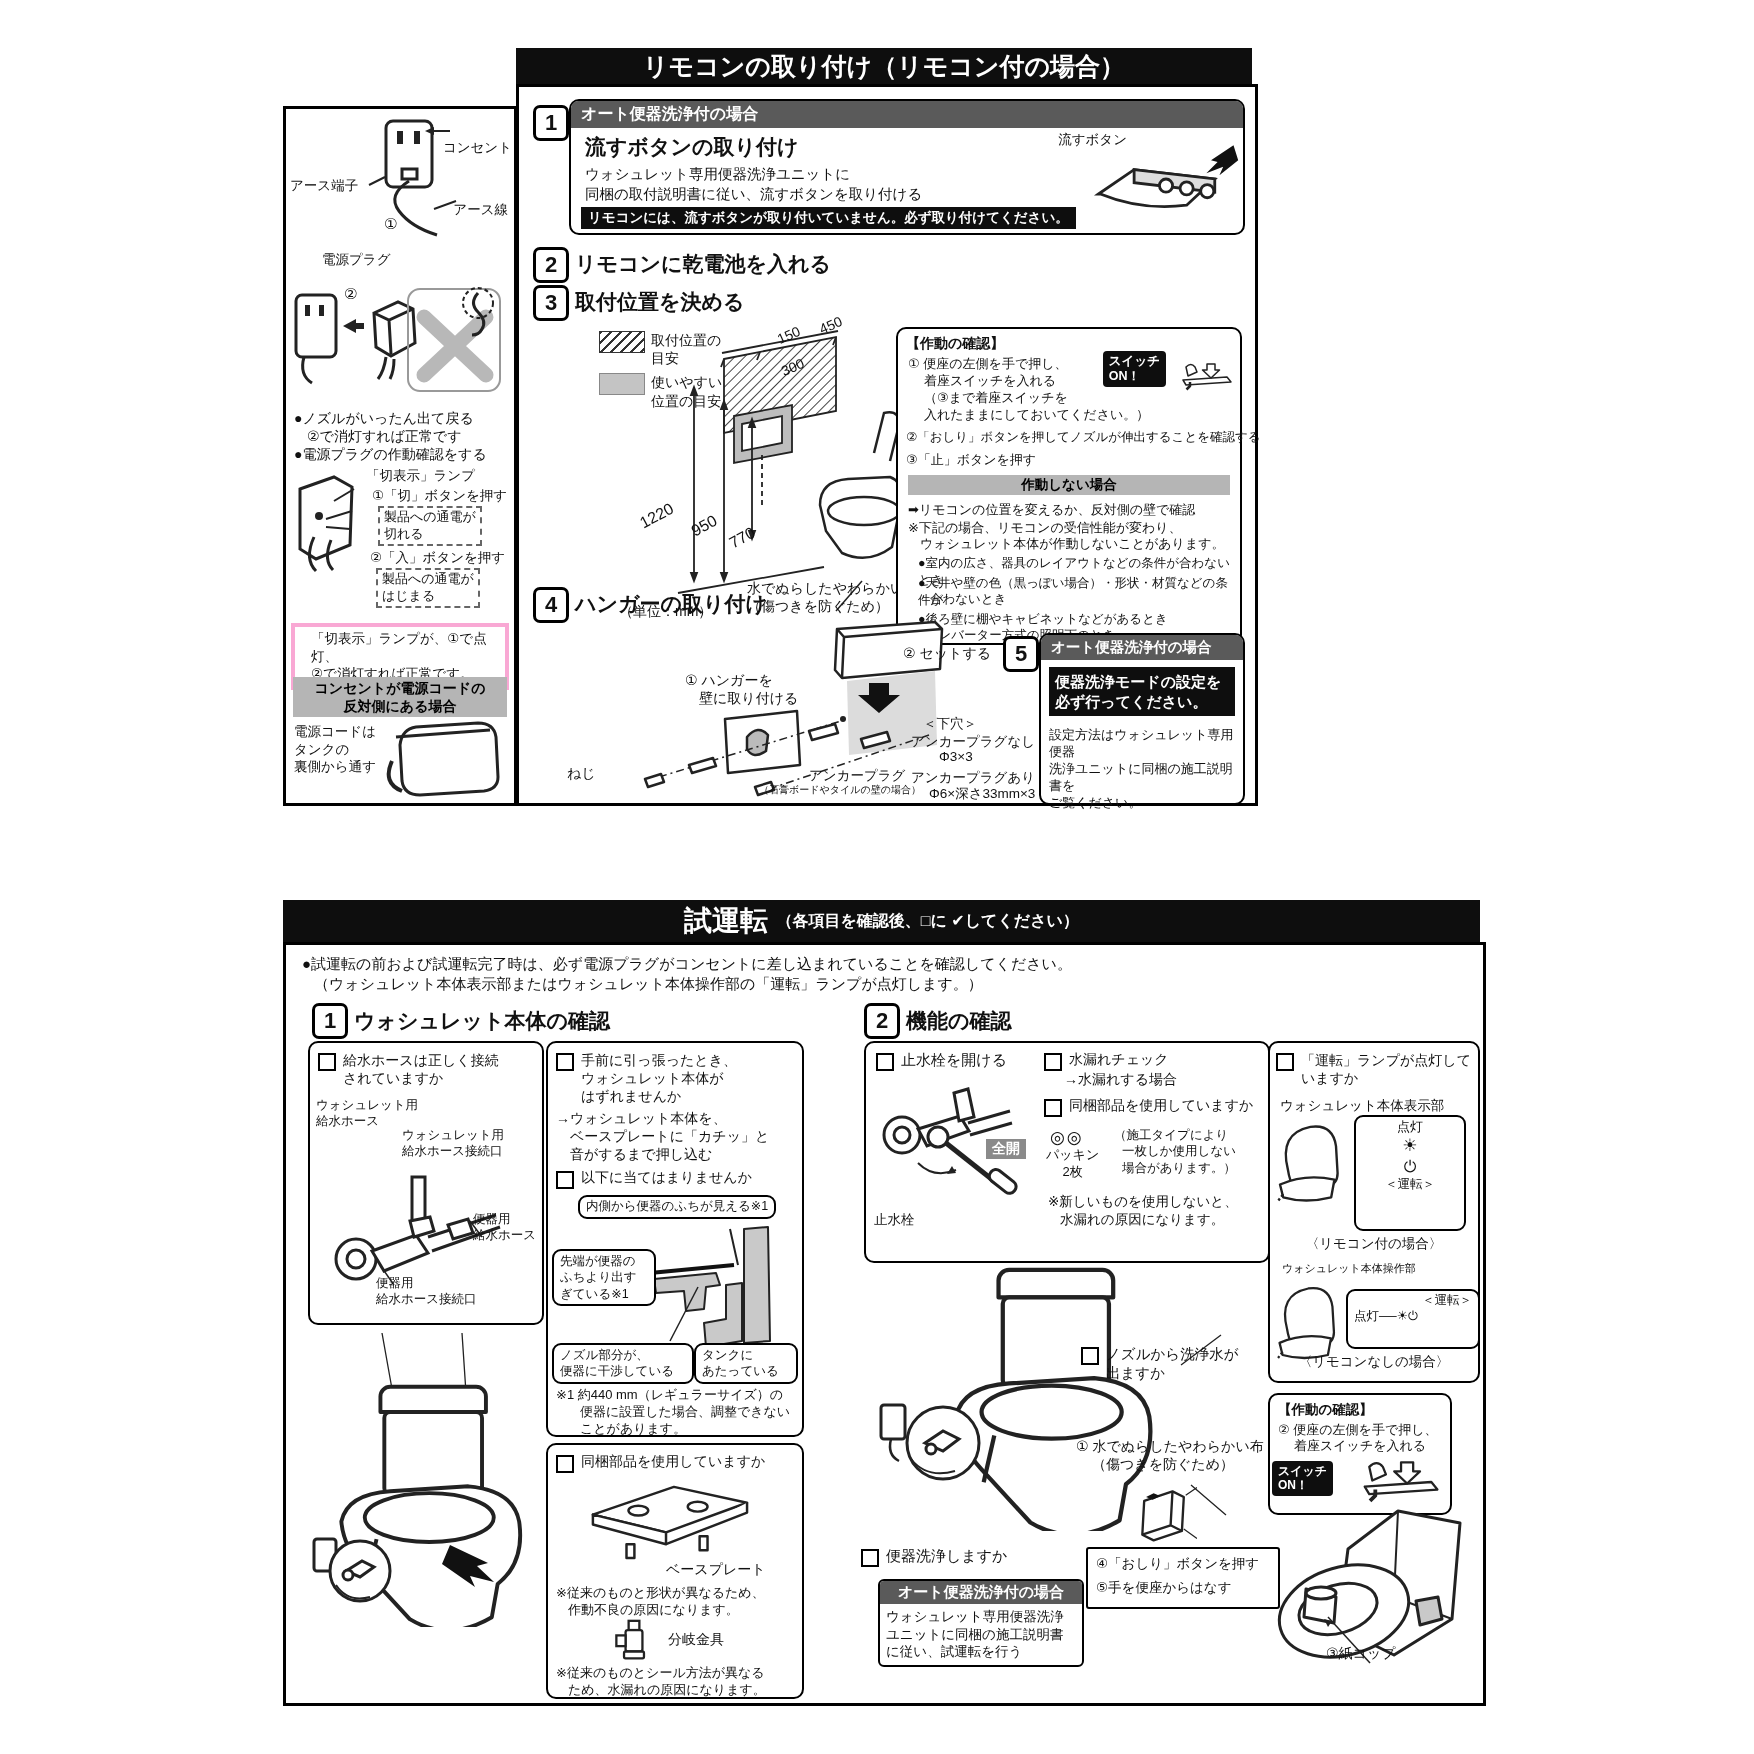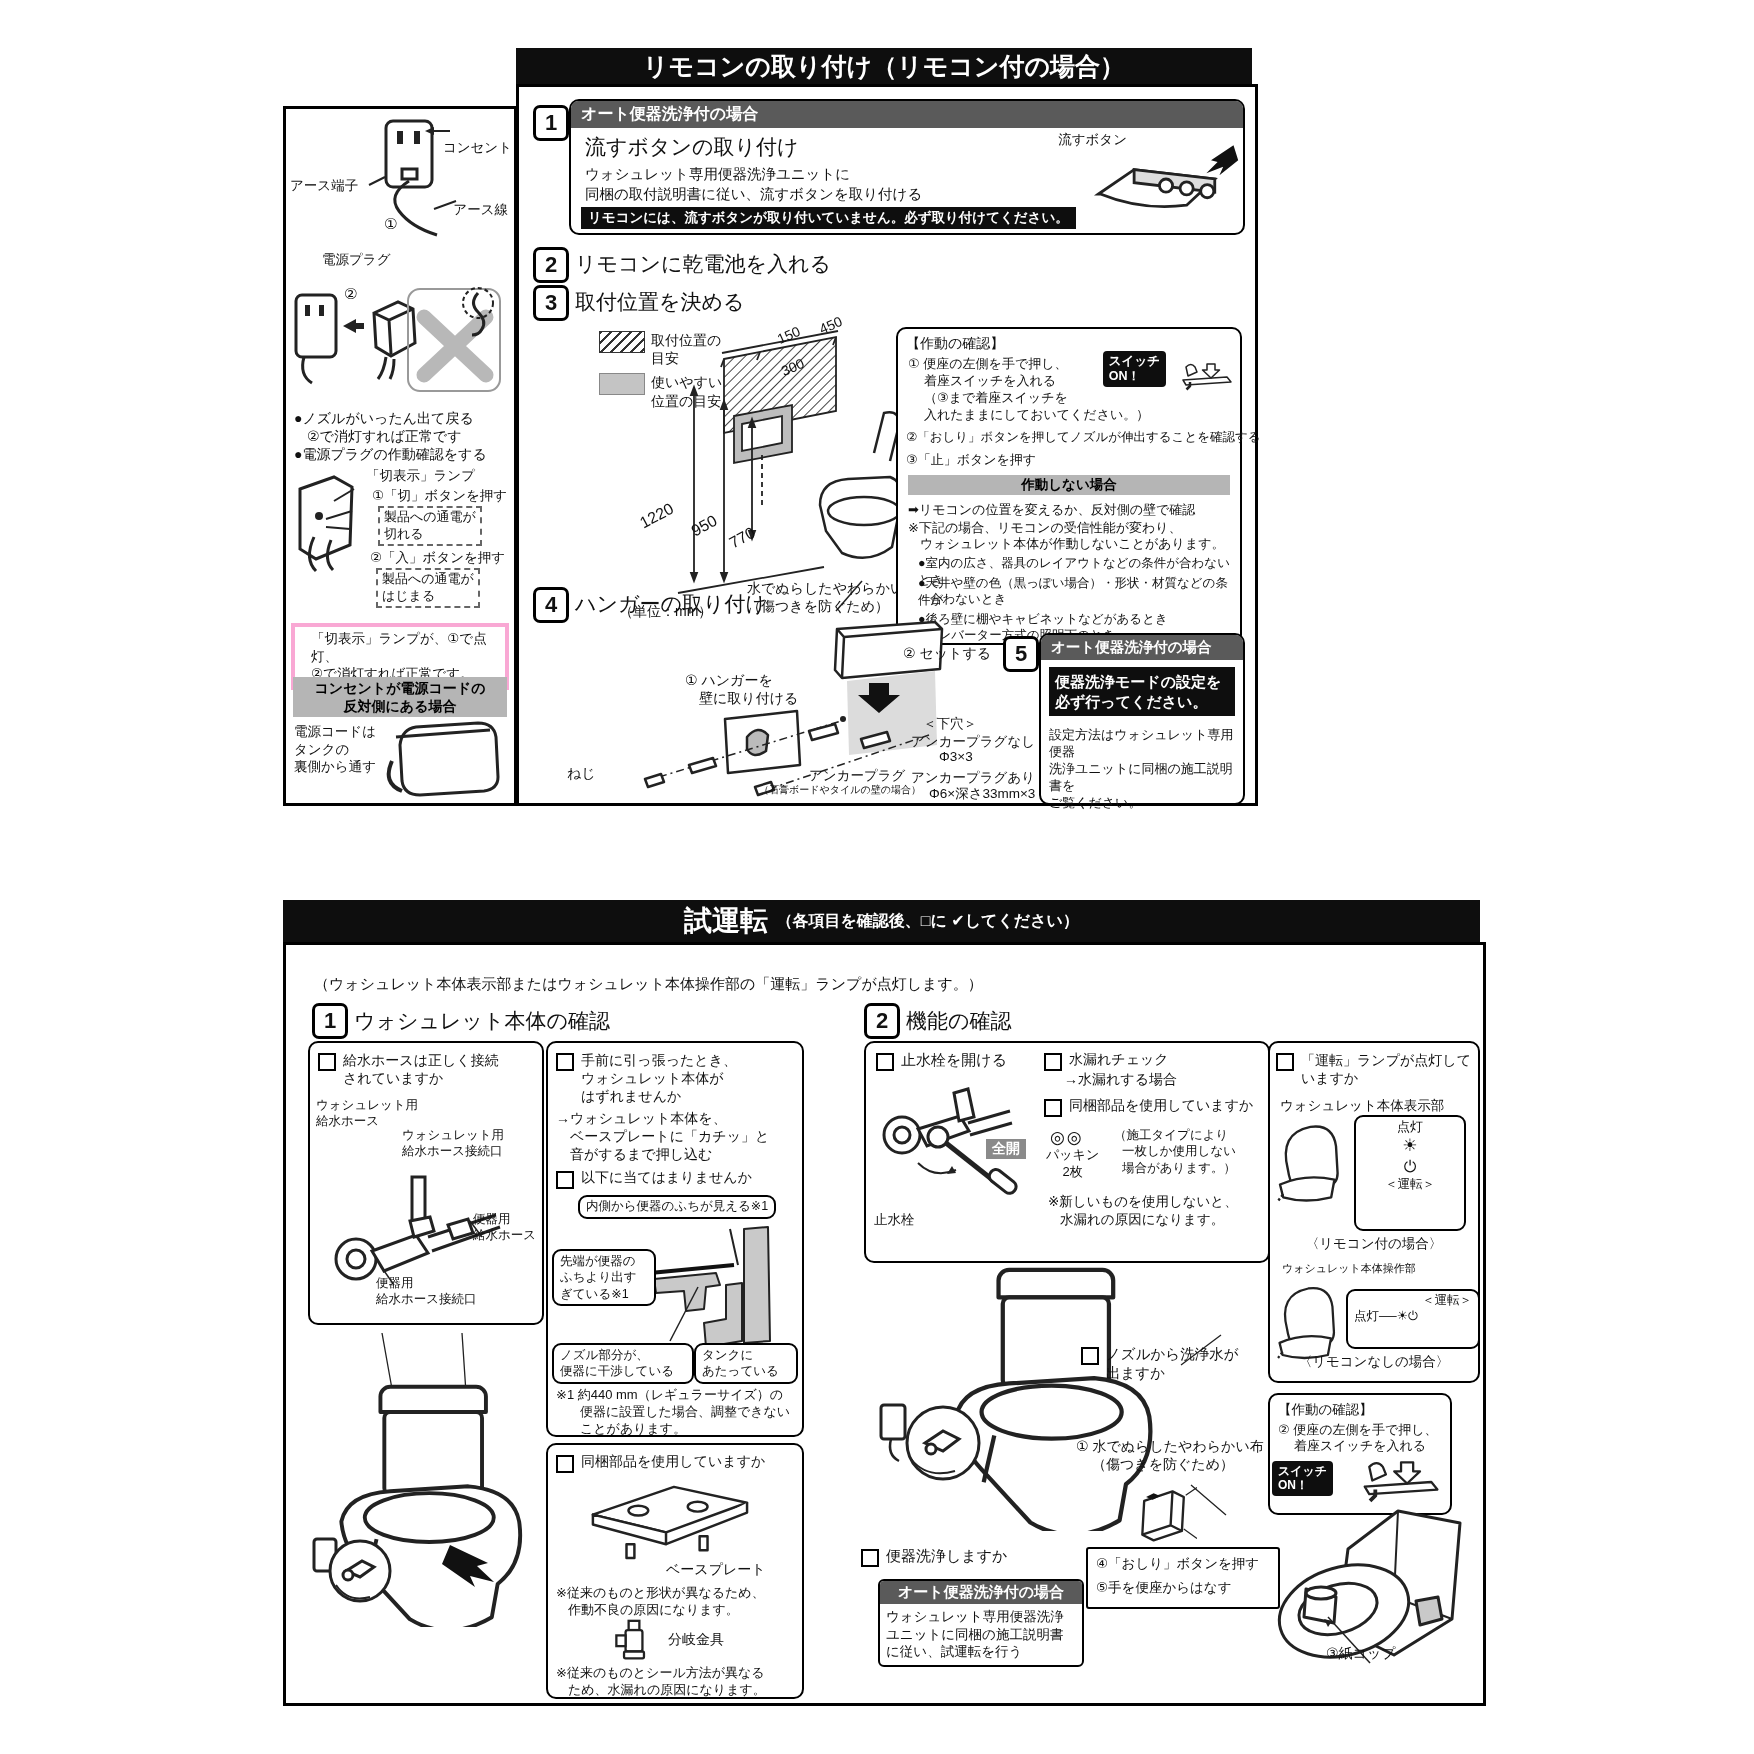--- a/index.html
+++ b/index.html
@@ -1,19 +1,19 @@
 <!DOCTYPE html>
 <html><head>
 <meta charset="utf-8">
 <style>
   html,body{margin:0;padding:0;background:#fff;}
   body{font-family:"Liberation Sans","DejaVu Sans",sans-serif;color:#111;}
   #page{position:relative;width:1754px;height:1754px;background:#fff;overflow:hidden;}
   .abs{position:absolute;}
-  .b{font-weight:normal;}
+  .b{font-weight:bold;}
   .ctr{text-align:center;}
   .blackhdr{position:absolute;background:#0e0e0e;color:#fff;font-weight:bold;text-align:center;}
   .panelbody{position:absolute;border:3px solid #000;background:#fff;}
   .stepnum{position:absolute;width:30px;height:30px;border:3px solid #000;border-radius:7px;display:flex;align-items:center;justify-content:center;font-weight:bold;font-size:22px;background:#fff;}
   .rbox{position:absolute;border:2.5px solid #000;border-radius:10px;background:#fff;}
   .gbadge{background:#5a5a5a;color:#fff;font-weight:bold;font-size:16px;padding:3px 10px;border-radius:7px 7px 0 0;}
   .blacknote{background:#0e0e0e;color:#fff;font-weight:bold;}
   .graybar{background:#b5b5b5;color:#000;font-weight:bold;text-align:center;}
   .chkrow{display:flex;align-items:flex-start;}
   .chk{display:inline-block;width:14px;height:14px;border:2.5px solid #000;margin:2px 7px 0 0;flex:none;background:#fff;}
@@ -326,20 +326,21 @@
         <div>ご覧ください。</div>
       </div>
     </div>
   </div>
 
   <div class="blackhdr" style="left:283px;top:900px;width:1197px;height:42px;">
     <span style="font-size:28px;line-height:42px;vertical-align:middle">試運転</span>
     <span style="font-size:16px;vertical-align:middle;margin-left:4px">（各項目を確認後、□に ✔してください）</span>
   </div>
   <div class="panelbody" style="left:283px;top:942px;width:1197px;height:758px;">
+    <div class="abs" style="left:16px;top:10px;font-size:15px">●試運転の前および試運転完了時は、必ず電源プラグがコンセントに差し込まれていることを確認してください。</div>
     <div class="abs" style="left:28px;top:30px;font-size:15px">（ウォシュレット本体表示部またはウォシュレット本体操作部の「運転」ランプが点灯します。）</div>
 
     <div class="stepnum" style="left:26px;top:58px;">
         <span>1</span>
       </div>
     <div class="abs b" style="left:68px;top:62px;font-size:21px">ウォシュレット本体の確認</div>
     <div class="stepnum" style="left:578px;top:58px;">
         <span>2</span>
       </div>
     <div class="abs b" style="left:620px;top:62px;font-size:21px">機能の確認</div>

